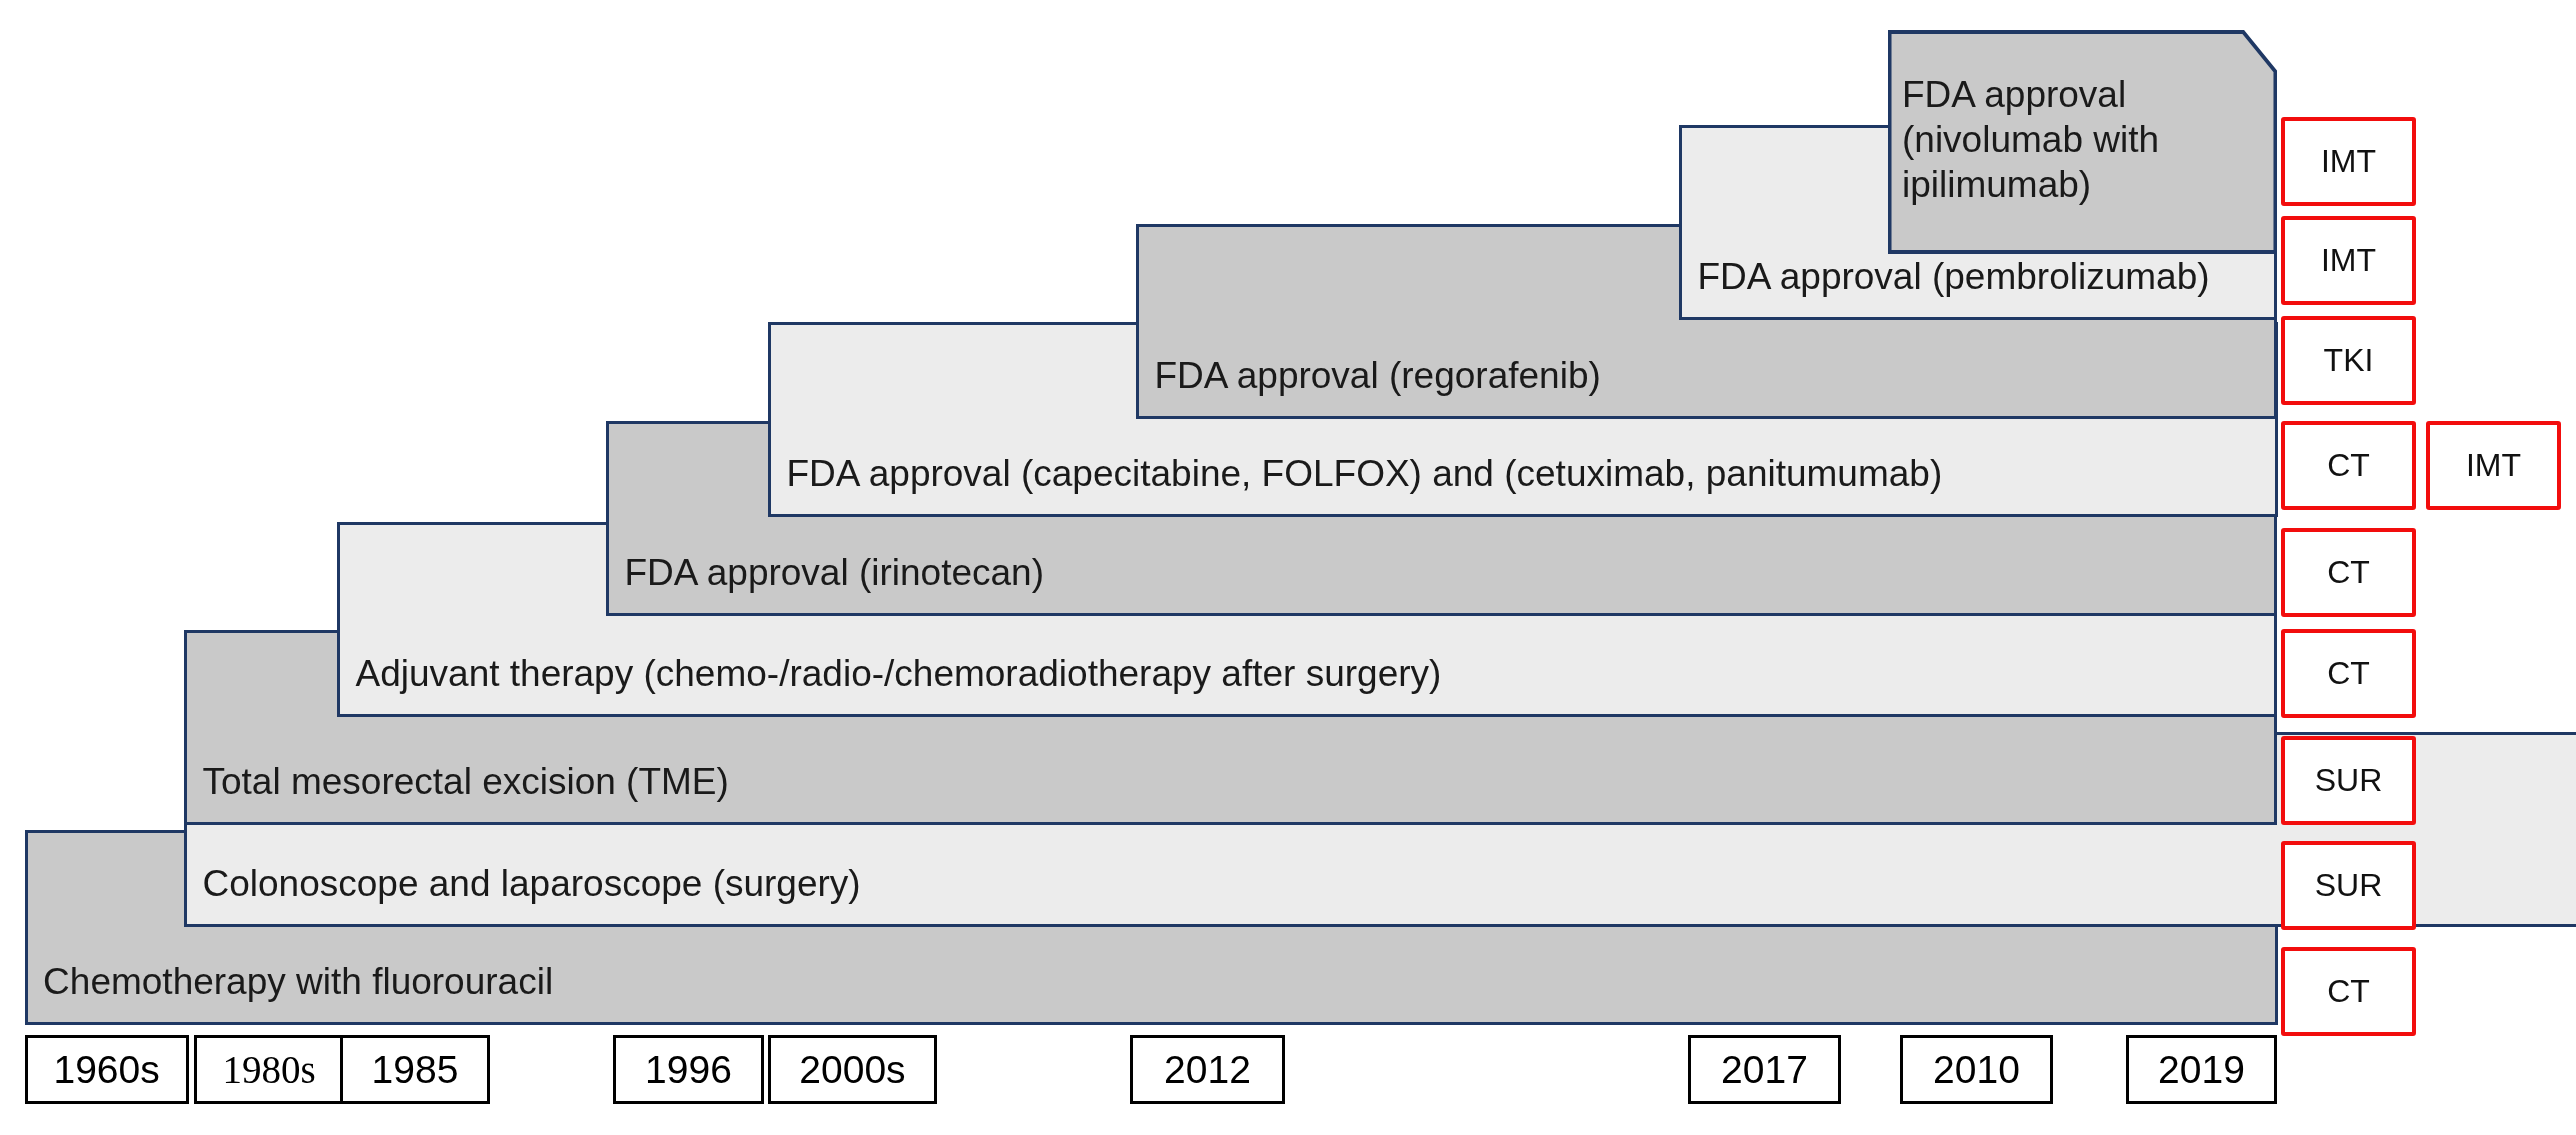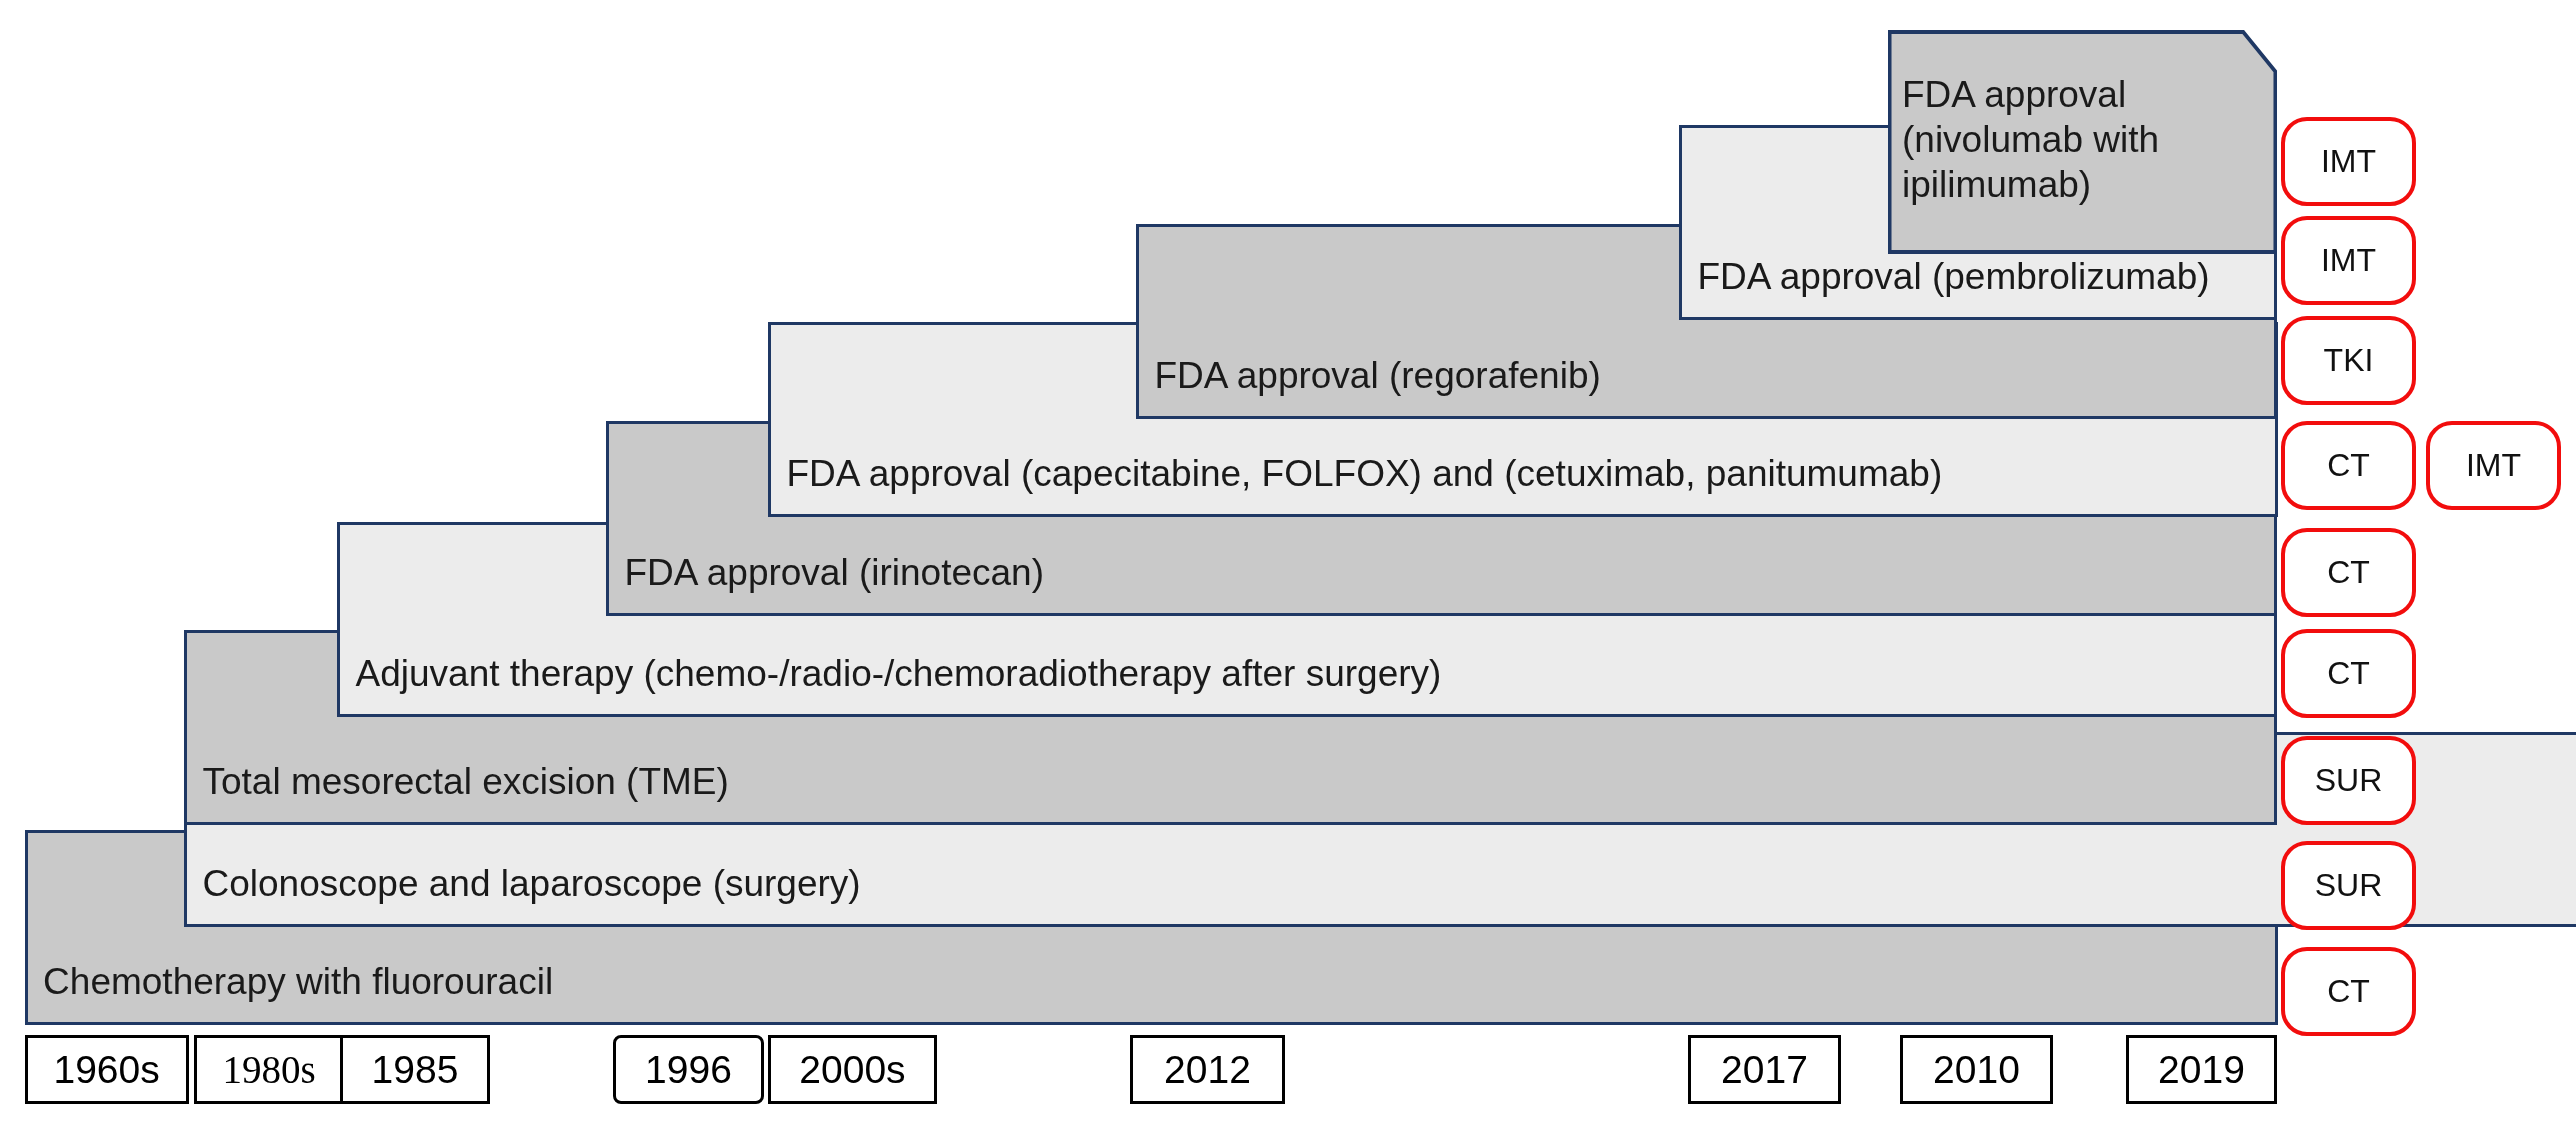--- a/index.html
+++ b/index.html
@@ -50,21 +50,21 @@
     line-height:1.22;
     color:var(--text-black);
   }
   .badge{
     position:absolute;
     box-sizing:border-box;
     width:135px;
     height:89px;
     background:#ffffff;
     border:4.2px solid var(--badge-red);
-    border-radius:26px;
+    border-radius:3px;
     display:flex;
     align-items:center;
     justify-content:center;
     font-size:32px;
     color:#111111;
     z-index:100;
   }
   .year{
     position:absolute;
     top:1035px;
@@ -131,21 +131,21 @@
   <div class="badge" style="left:2426px;top:421px;">IMT</div>
   <div class="badge" style="left:2281px;top:528px;">CT</div>
   <div class="badge" style="left:2281px;top:629px;">CT</div>
   <div class="badge" style="left:2281px;top:736px;">SUR</div>
   <div class="badge" style="left:2281px;top:841px;">SUR</div>
   <div class="badge" style="left:2281px;top:947px;">CT</div>
 
   <div class="year" style="left:24.6px;width:164px;">1960s</div>
   <div class="year" style="left:194px;width:150px;font-family:Liberation Serif, serif;">1980s</div>
   <div class="year" style="left:340px;width:150px;">1985</div>
-  <div class="year" style="left:613px;width:151px;border-radius:8px;">1996</div>
+  <div class="year" style="left:613px;width:151px;">1996</div>
   <div class="year" style="left:768px;width:169px;">2000s</div>
   <div class="year" style="left:1130px;width:155px;">2012</div>
   <div class="year" style="left:1688px;width:153px;">2017</div>
   <div class="year" style="left:1900px;width:153px;">2010</div>
   <div class="year" style="left:2126px;width:151px;">2019</div>
 
 </div>
 
 
 </body></html>

